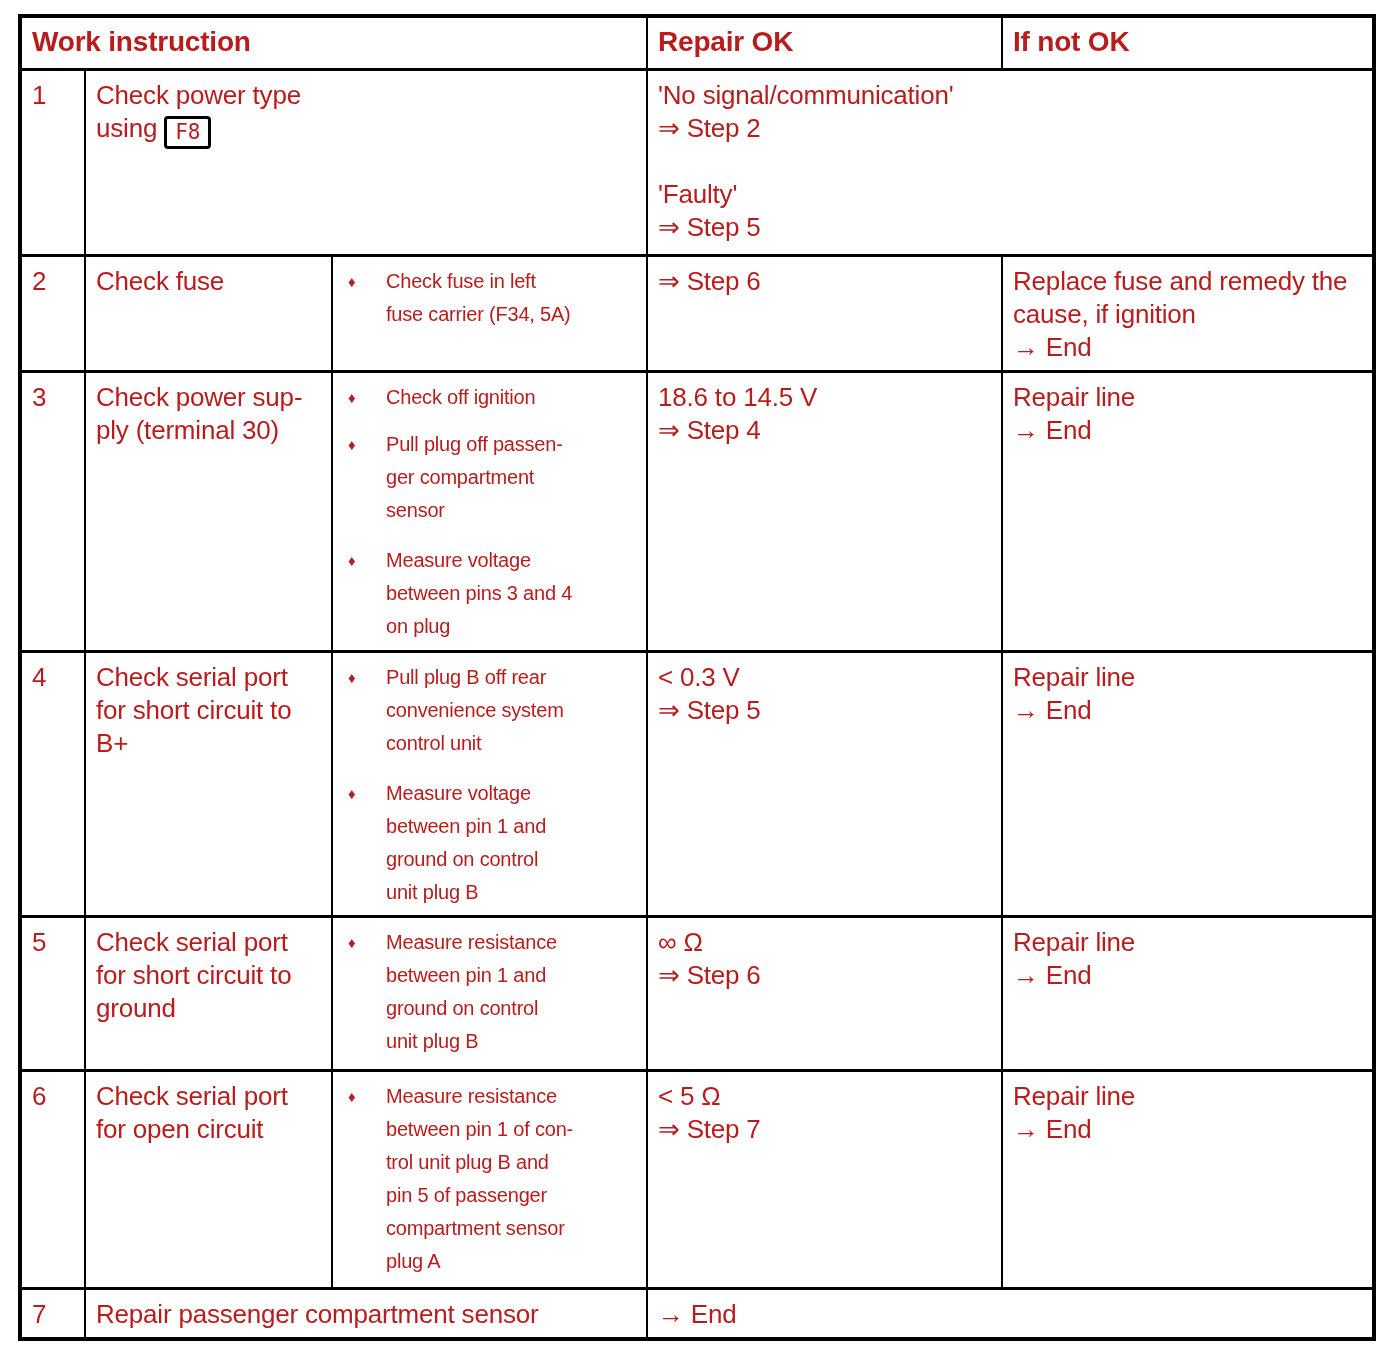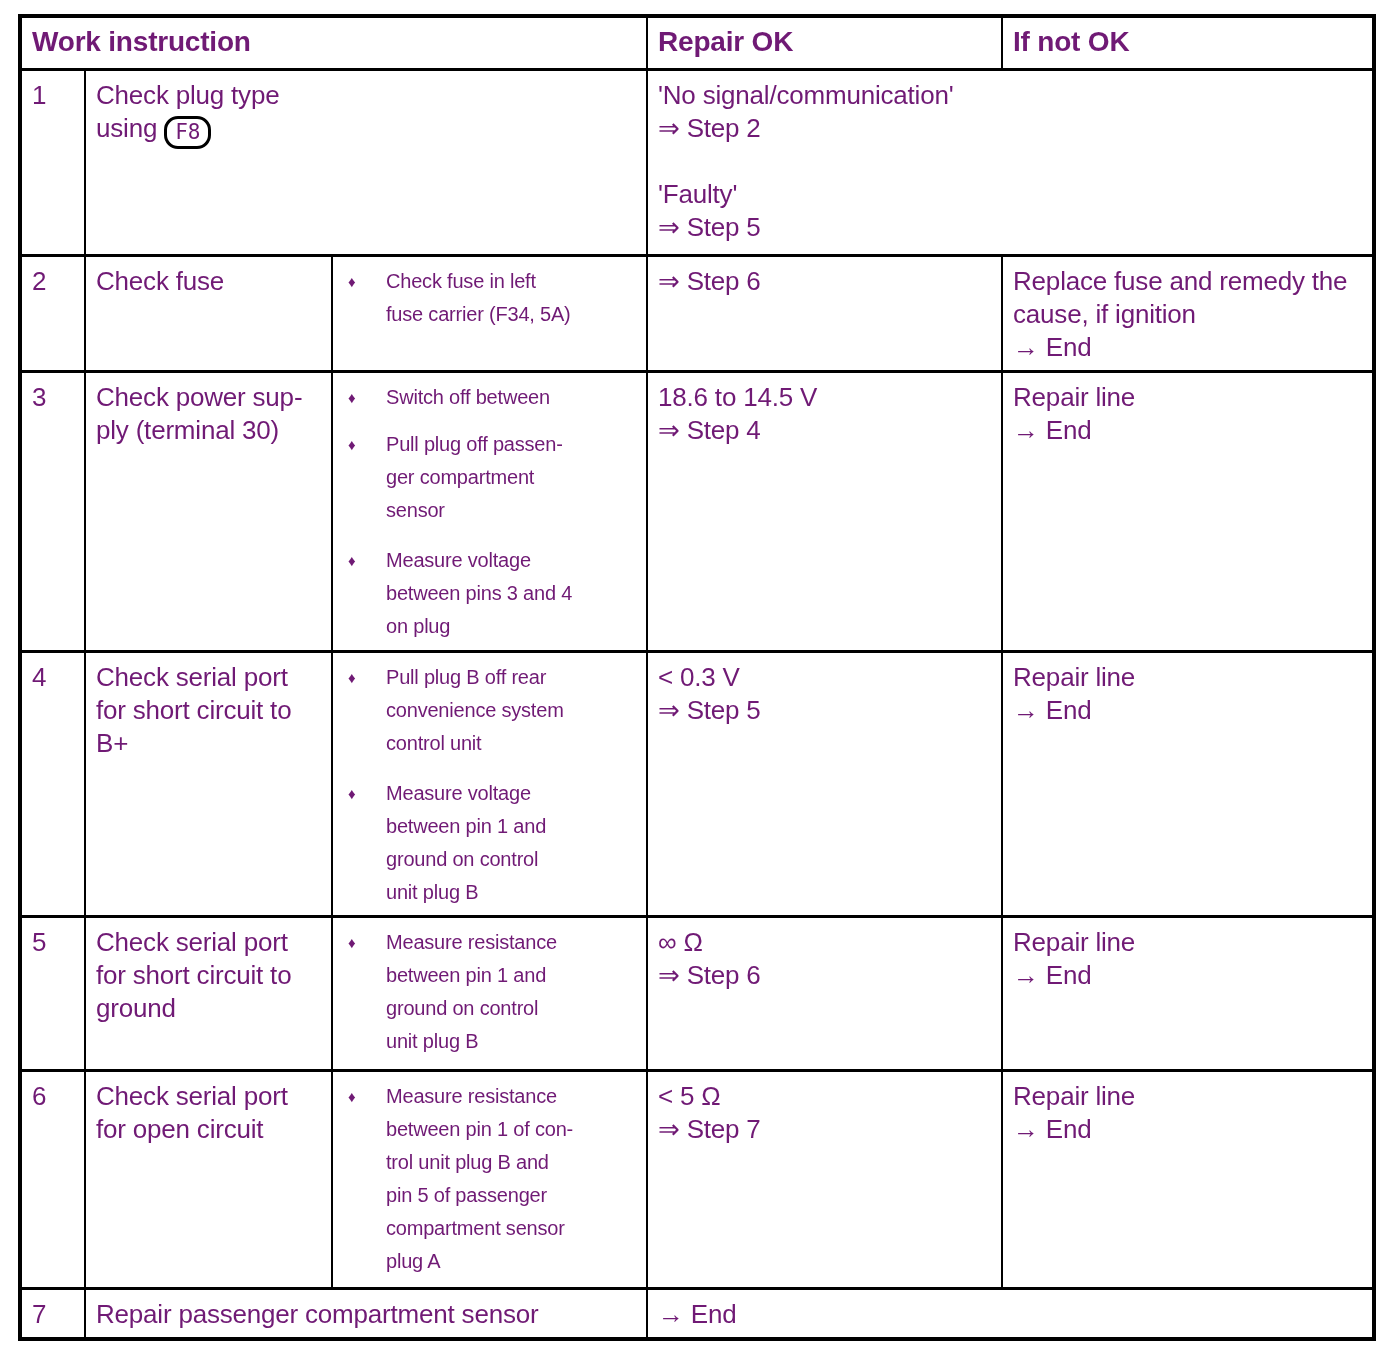--- a/index.html
+++ b/index.html
@@ -6,21 +6,21 @@
     margin: 0;
     padding: 0;
     background: #ffffff;
   }
   .page {
     position: relative;
     width: 1392px;
     height: 1350px;
     background: #ffffff;
     font-family: "Liberation Sans", sans-serif;
-    color: #701a75;
+    color: #b91c1c;
   }
   table.diag {
     position: absolute;
     left: 18px;
     top: 14px;
     width: 1354px;
     border-collapse: collapse;
     table-layout: fixed;
     border: 4px solid #000000;
   }
@@ -77,21 +77,21 @@
     font-size: 20px;
     line-height: 33px;
     letter-spacing: -0.2px;
   }
   .keycap {
     display: inline-block;
     font-family: "DejaVu Sans Mono", monospace;
     font-size: 21px;
     line-height: 24px;
     border: 3px solid #000000;
-    border-radius: 14px;
+    border-radius: 4px;
     padding: 1px 8px 2px 8px;
     vertical-align: -2px;
   }
   .inline-wrap {
     font-size: 26px;
     line-height: 33px;
     letter-spacing: -0.2px;
   }
   .inline-wrap .pre { white-space: pre-line; }
 </style>
@@ -114,21 +114,21 @@
         <th class="hdr">If not OK</th>
       </tr>
     </thead>
     <tbody>
 
       <tr class="r-1">
         <td class="c-num">
             <span class="txt">1</span>
           </td>
         <td colspan="2">
-          <span class="inline-wrap"><span class="pre">Check plug type
+          <span class="inline-wrap"><span class="pre">Check power type
 using </span><span class="keycap">F8</span></span>
         </td>
         <td colspan="2">
             <span class="txt">'No signal/communication'
 ⇒ Step 2
 
  'Faulty'
 ⇒ Step 5</span>
           </td>
       </tr>
@@ -161,21 +161,21 @@
         <td class="c-num">
             <span class="txt">3</span>
           </td>
         <td>
             <span class="txt">Check power sup-
 ply (terminal 30)</span>
           </td>
         <td>
           <div class="bullet-item">
             <span class="bullet-marker">♦</span>
-            <span class="bullet-text">Switch off between</span>
+            <span class="bullet-text">Check off ignition</span>
           </div>
           <div class="bullet-item">
             <span class="bullet-marker">♦</span>
             <span class="bullet-text">Pull plug off passen-
 ger compartment
 sensor</span>
           </div>
           <div class="bullet-item" style="margin-top:17px">
             <span class="bullet-marker">♦</span>
             <span class="bullet-text">Measure voltage

